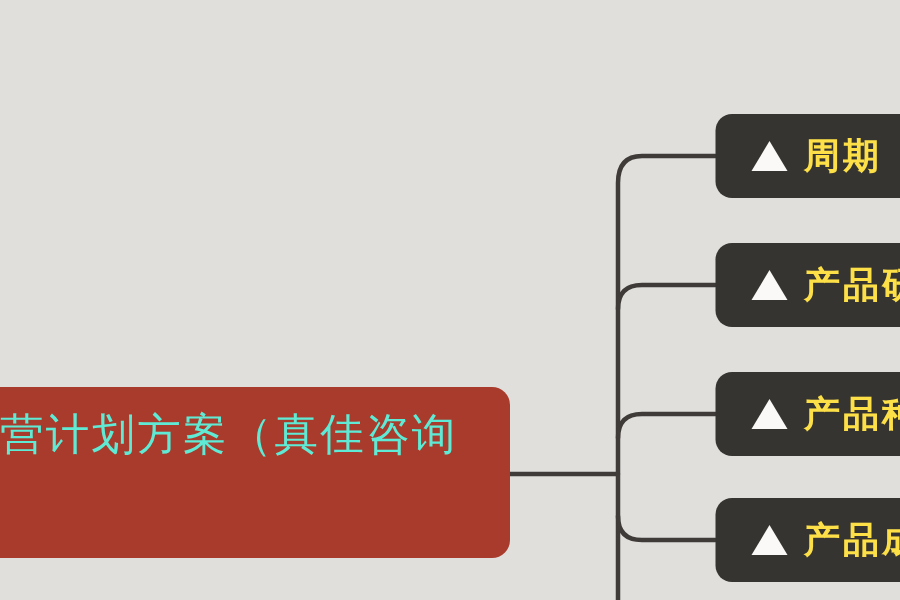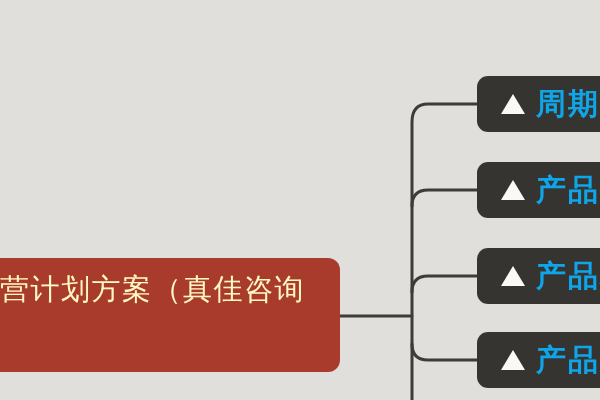--- a/index.html
+++ b/index.html
@@ -27,21 +27,21 @@
   .root-node {
     position: absolute;
     left: -100px; top: 258px;
     width: 440px; height: 114px;
     background: #A83B2B;
     border-radius: 12px;
     box-sizing: border-box;
     padding: 14px 0 0 100px;
   }
   .root-label {
-    color: #fef9c3;
+    color: #5eead4;
     font-size: 29px;
     font-weight: 500;
     letter-spacing: 1.5px;
     line-height: 34px;
     white-space: nowrap;
   }
   .branch-node {
     position: absolute;
     left: 477px;
     width: 170px; height: 56px;
@@ -58,22 +58,22 @@
   .branch-node.b4 { top: 332px; }
   .tri {
     width: 0; height: 0;
     border-left: 12px solid transparent;
     border-right: 12px solid transparent;
     border-bottom: 20px solid #FAF9F7;
     margin-right: 11px;
     flex: 0 0 auto;
   }
   .branch-label {
-    color: #0ea5e9;
-    font-size: 30px;
+    color: #fde047;
+    font-size: 24px;
     font-weight: 700;
     letter-spacing: 2px;
     white-space: nowrap;
   }
 </style>
 </head>
 <body>
 
 <div class="canvas">
 

